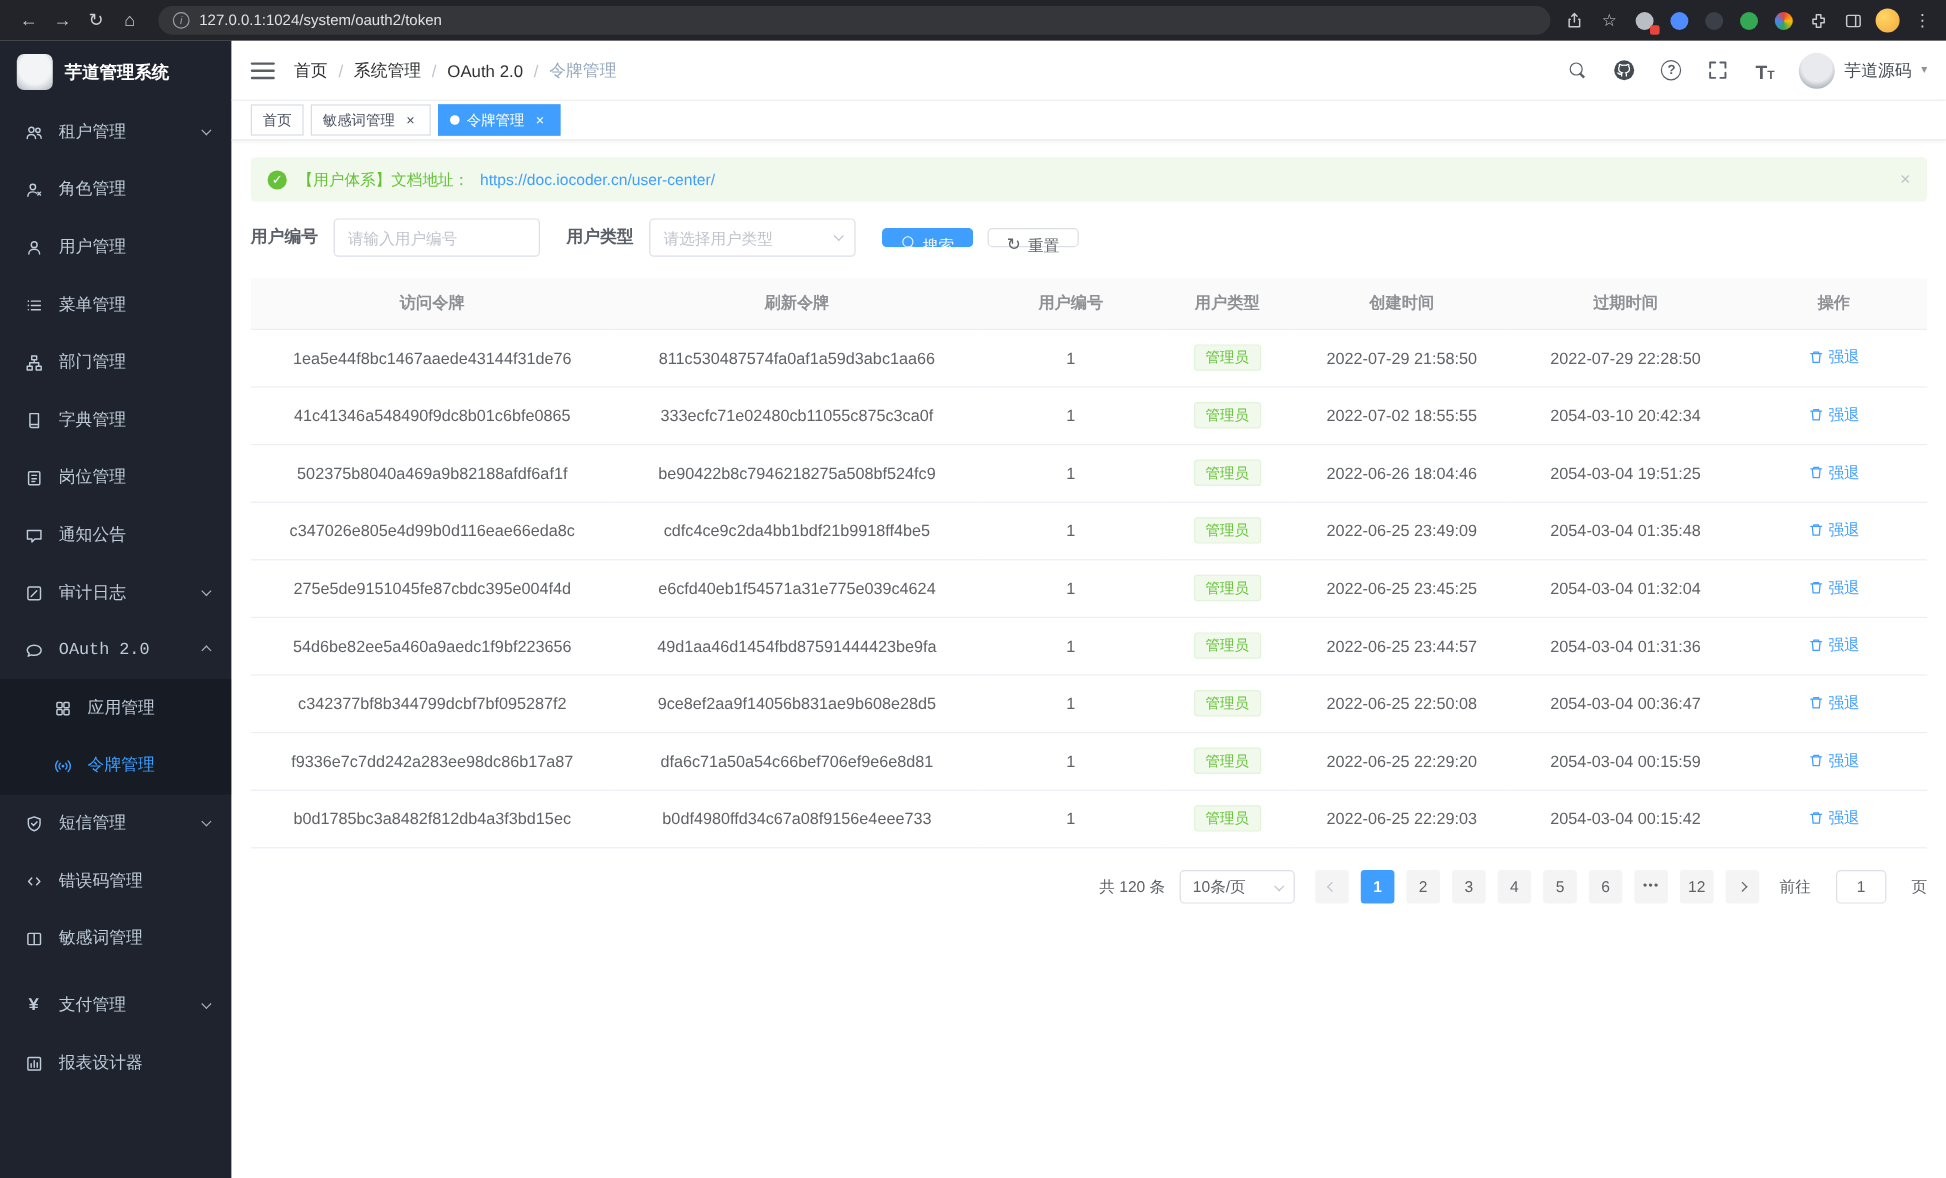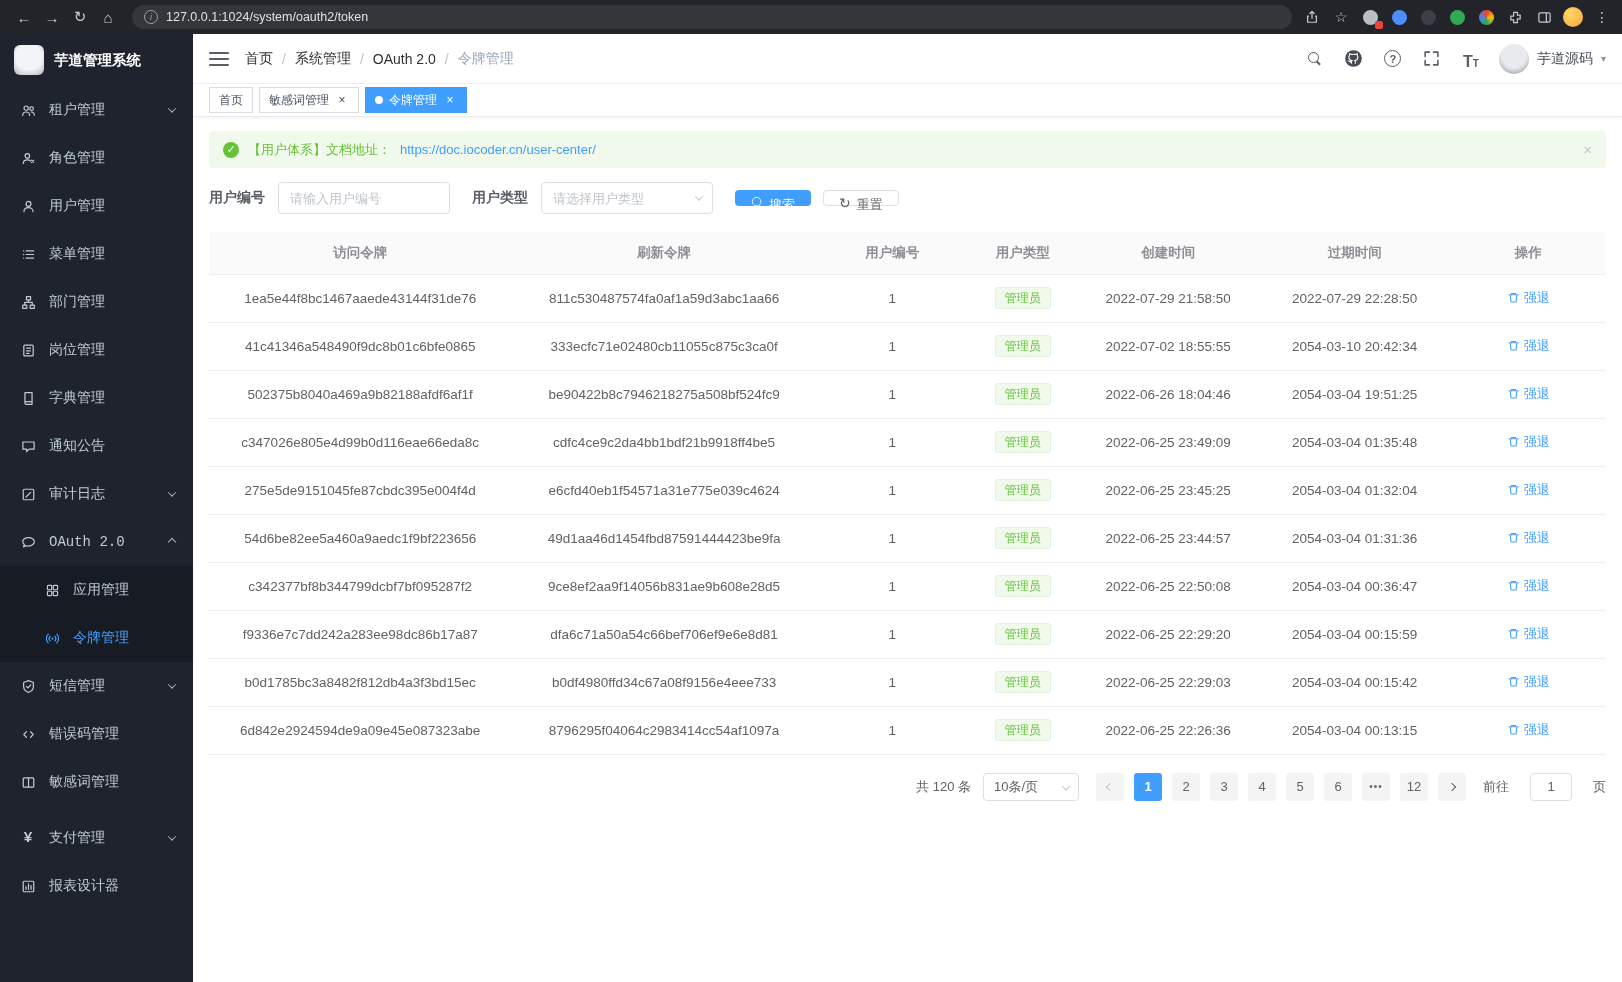--- a/index.html
+++ b/index.html
@@ -234,36 +234,36 @@
               <rect x="1.8" y="10.8" width="4.4" height="3.4"></rect>
               <rect x="9.8" y="10.8" width="4.4" height="3.4"></rect>
               <path d="M8 5.2v2.6M4 10.8V7.8h8v3"></path>
             </svg>
           </span>
         <span class="mi-label">部门管理</span>
       </div>
 
       <div class="menu-item">
         <span class="mi-icon">
+            <svg width="15" height="15" viewBox="0 0 16 16" fill="none" stroke="currentColor" stroke-width="1.3" stroke-linejoin="round">
+              <path d="M4.2 1.8h7.6v12.4H5.7a1.5 1.5 0 0 1-1.5-1.5V1.8z"></path>
+              <path d="M4.2 11.4h7.6"></path>
+            </svg>
+          </span>
+        <span class="mi-label">字典管理</span>
+      </div>
+
+      <div class="menu-item">
+        <span class="mi-icon">
             <svg width="15" height="15" viewBox="0 0 16 16" fill="none" stroke="currentColor" stroke-width="1.3" stroke-linecap="round" stroke-linejoin="round">
               <rect x="3" y="2.2" width="10" height="11.6" rx="1"></rect>
               <path d="M6 5.5h4M6 8.5h4M6 11h2.5"></path>
             </svg>
           </span>
         <span class="mi-label">岗位管理</span>
-      </div>
-
-      <div class="menu-item">
-        <span class="mi-icon">
-            <svg width="15" height="15" viewBox="0 0 16 16" fill="none" stroke="currentColor" stroke-width="1.3" stroke-linejoin="round">
-              <path d="M4.2 1.8h7.6v12.4H5.7a1.5 1.5 0 0 1-1.5-1.5V1.8z"></path>
-              <path d="M4.2 11.4h7.6"></path>
-            </svg>
-          </span>
-        <span class="mi-label">字典管理</span>
       </div>
 
       <div class="menu-item">
         <span class="mi-icon">
             <svg width="15" height="15" viewBox="0 0 16 16" fill="none" stroke="currentColor" stroke-width="1.3" stroke-linejoin="round">
               <path d="M2 3.2h12v7.6H8.6L6 13.4v-2.6H2V3.2z"></path>
             </svg>
           </span>
         <span class="mi-label">通知公告</span>
       </div>
@@ -592,34 +592,20 @@
             <td><span class="tag-success">管理员</span></td>
             <td>2022-06-25 22:29:03</td>
             <td>2054-03-04 00:15:42</td>
             <td><a class="force-btn">
                   <svg width="13" height="13" viewBox="0 0 16 16" fill="none" stroke="currentColor" stroke-width="1.3" stroke-linecap="round" stroke-linejoin="round">
                     <path d="M2.5 4.5h11M5.5 4.5V3h5v1.5M4 4.5l.8 9h6.4l.8-9"></path>
                   </svg>
                   <span>强退</span>
                 </a></td>
           </tr>
-          <tr>
-            <td>6d842e2924594de9a09e45e087323abe</td>
-            <td>8796295f04064c2983414cc54af1097a</td>
-            <td>1</td>
-            <td><span class="tag-success">管理员</span></td>
-            <td>2022-06-25 22:26:36</td>
-            <td>2054-03-04 00:13:15</td>
-            <td><a class="force-btn">
-                  <svg width="13" height="13" viewBox="0 0 16 16" fill="none" stroke="currentColor" stroke-width="1.3" stroke-linecap="round" stroke-linejoin="round">
-                    <path d="M2.5 4.5h11M5.5 4.5V3h5v1.5M4 4.5l.8 9h6.4l.8-9"></path>
-                  </svg>
-                  <span>强退</span>
-                </a></td>
-          </tr>
         </tbody>
       </table>
 
       <div class="pager">
         <span class="pg-total">共 120 条</span>
         <span class="pg-size">
           <span>10条/页</span>
           <span class="chev down"></span>
         </span>
         <span class="pg-btn disabled">

